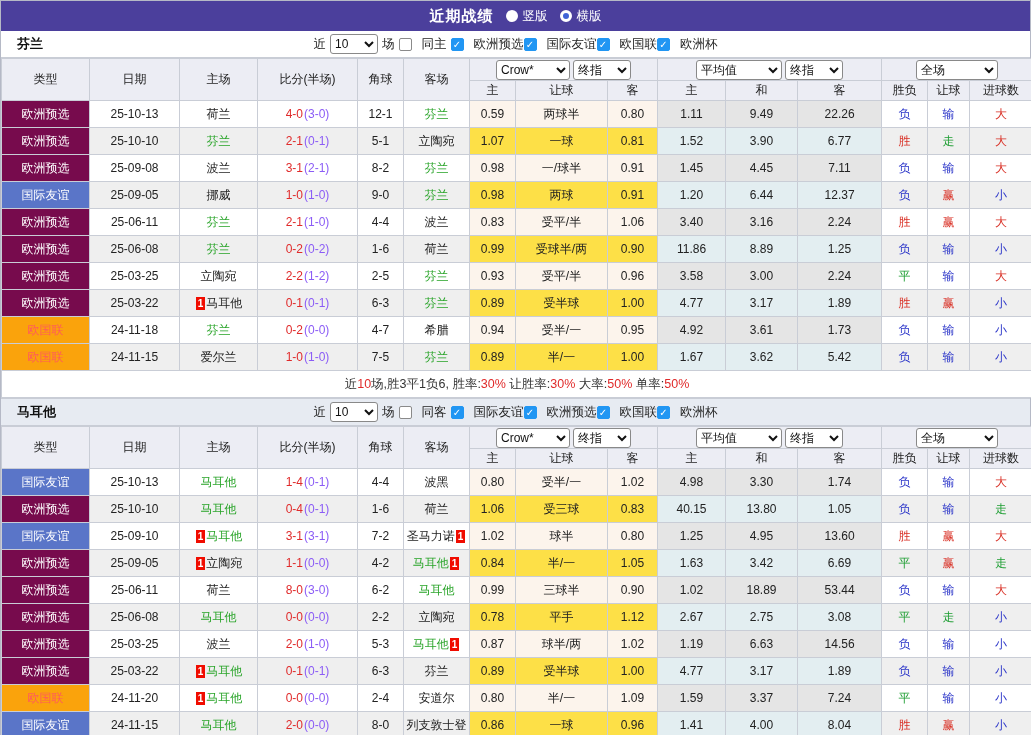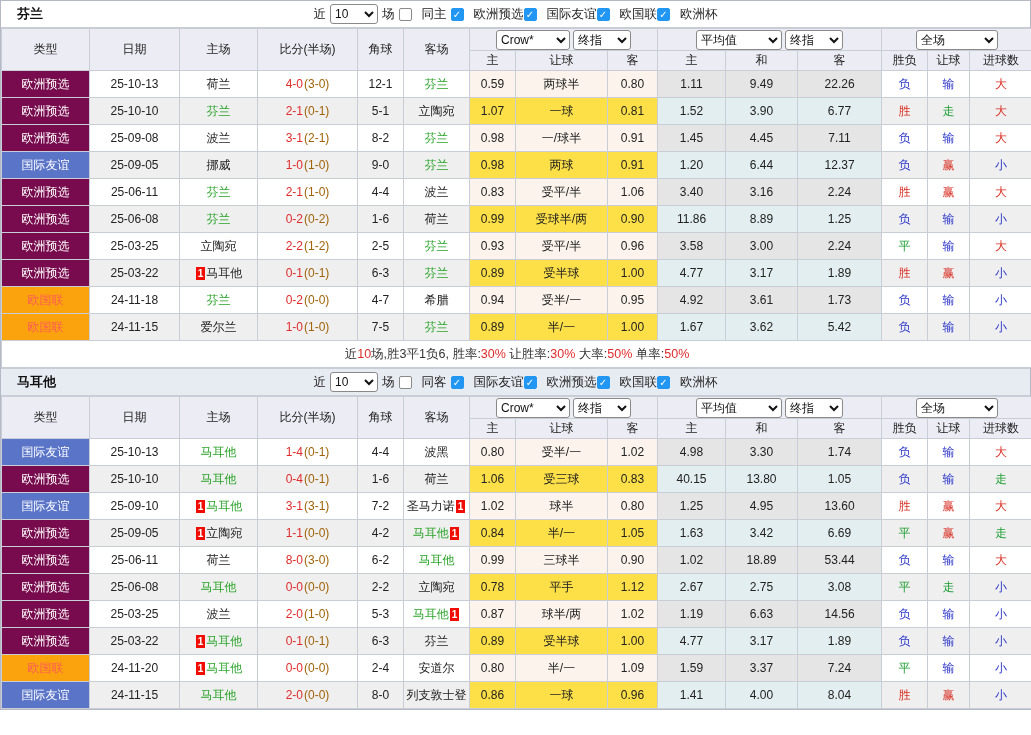--- a/index.html
+++ b/index.html
@@ -28,32 +28,43 @@
   tr.odd td.base{background:#FFFFFF;}
   tr.even td.base{background:#EFEFEF;}
   td.crow{background:#FCF4EC;}  tr.even td.crow{background:#fde047;}
   td.avg{background:#e5e5e5;}   tr.even td.avg{background:#E3EEF1;}
   td.league{color:#fff;}
   td.lg-maroon{background:#770B4D;}
   td.lg-blue{background:#5A75C8;}
   td.lg-orange{background:#FAA30C;color:#FF5B5B;}
   .focus{color:#28A428;}
   .score{color:#E02A2A;}
-  .half{color:#a16207;margin-left:1px;}
+  .half{color:#8b5cf6;margin-left:1px;}
   .card{display:inline-block;background:#F00C00;color:#fff;font-size:10px;line-height:13px;padding:0 2px;margin:0 1px;font-weight:bold;}
   .res-r{color:#D93025;} .res-g{color:#1E9E33;} .res-b{color:#2B35C9;}
   tr.summary td{height:26px;background:#fff;font-size:12.5px;color:#333;border-left:1px solid #C9CDD6;border-right:1px solid #C9CDD6;}
   tr.summary .red{color:#E02A2A;}
   .dd-pair{display:flex;justify-content:center;align-items:center;gap:3px;}
   .sel-crow{width:74px;} .sel-final{width:58px;} .sel-avg{width:86px;} .sel-full{width:82px;} .sel-games{width:48px;}
 </style>
 </head>
 <body>
 
 <div class="widget">
+  <div class="titlebar">
+    <span class="title">近期战绩</span>
+    <span class="radio-opt">
+      <span class="radio-dot"></span>
+      <span>竖版</span>
+    </span>
+    <span class="radio-opt">
+      <span class="radio-ring"></span>
+      <span>横版</span>
+    </span>
+  </div>
   <div id="sections-container">
   <section class="team-section">
     <div class="filter-row">
       <span class="team-name">芬兰</span>
       <div class="filter-center">
         <span>近</span>
         <select class="sel-games">
           <option>10</option>
         </select>
         <span>场</span>

